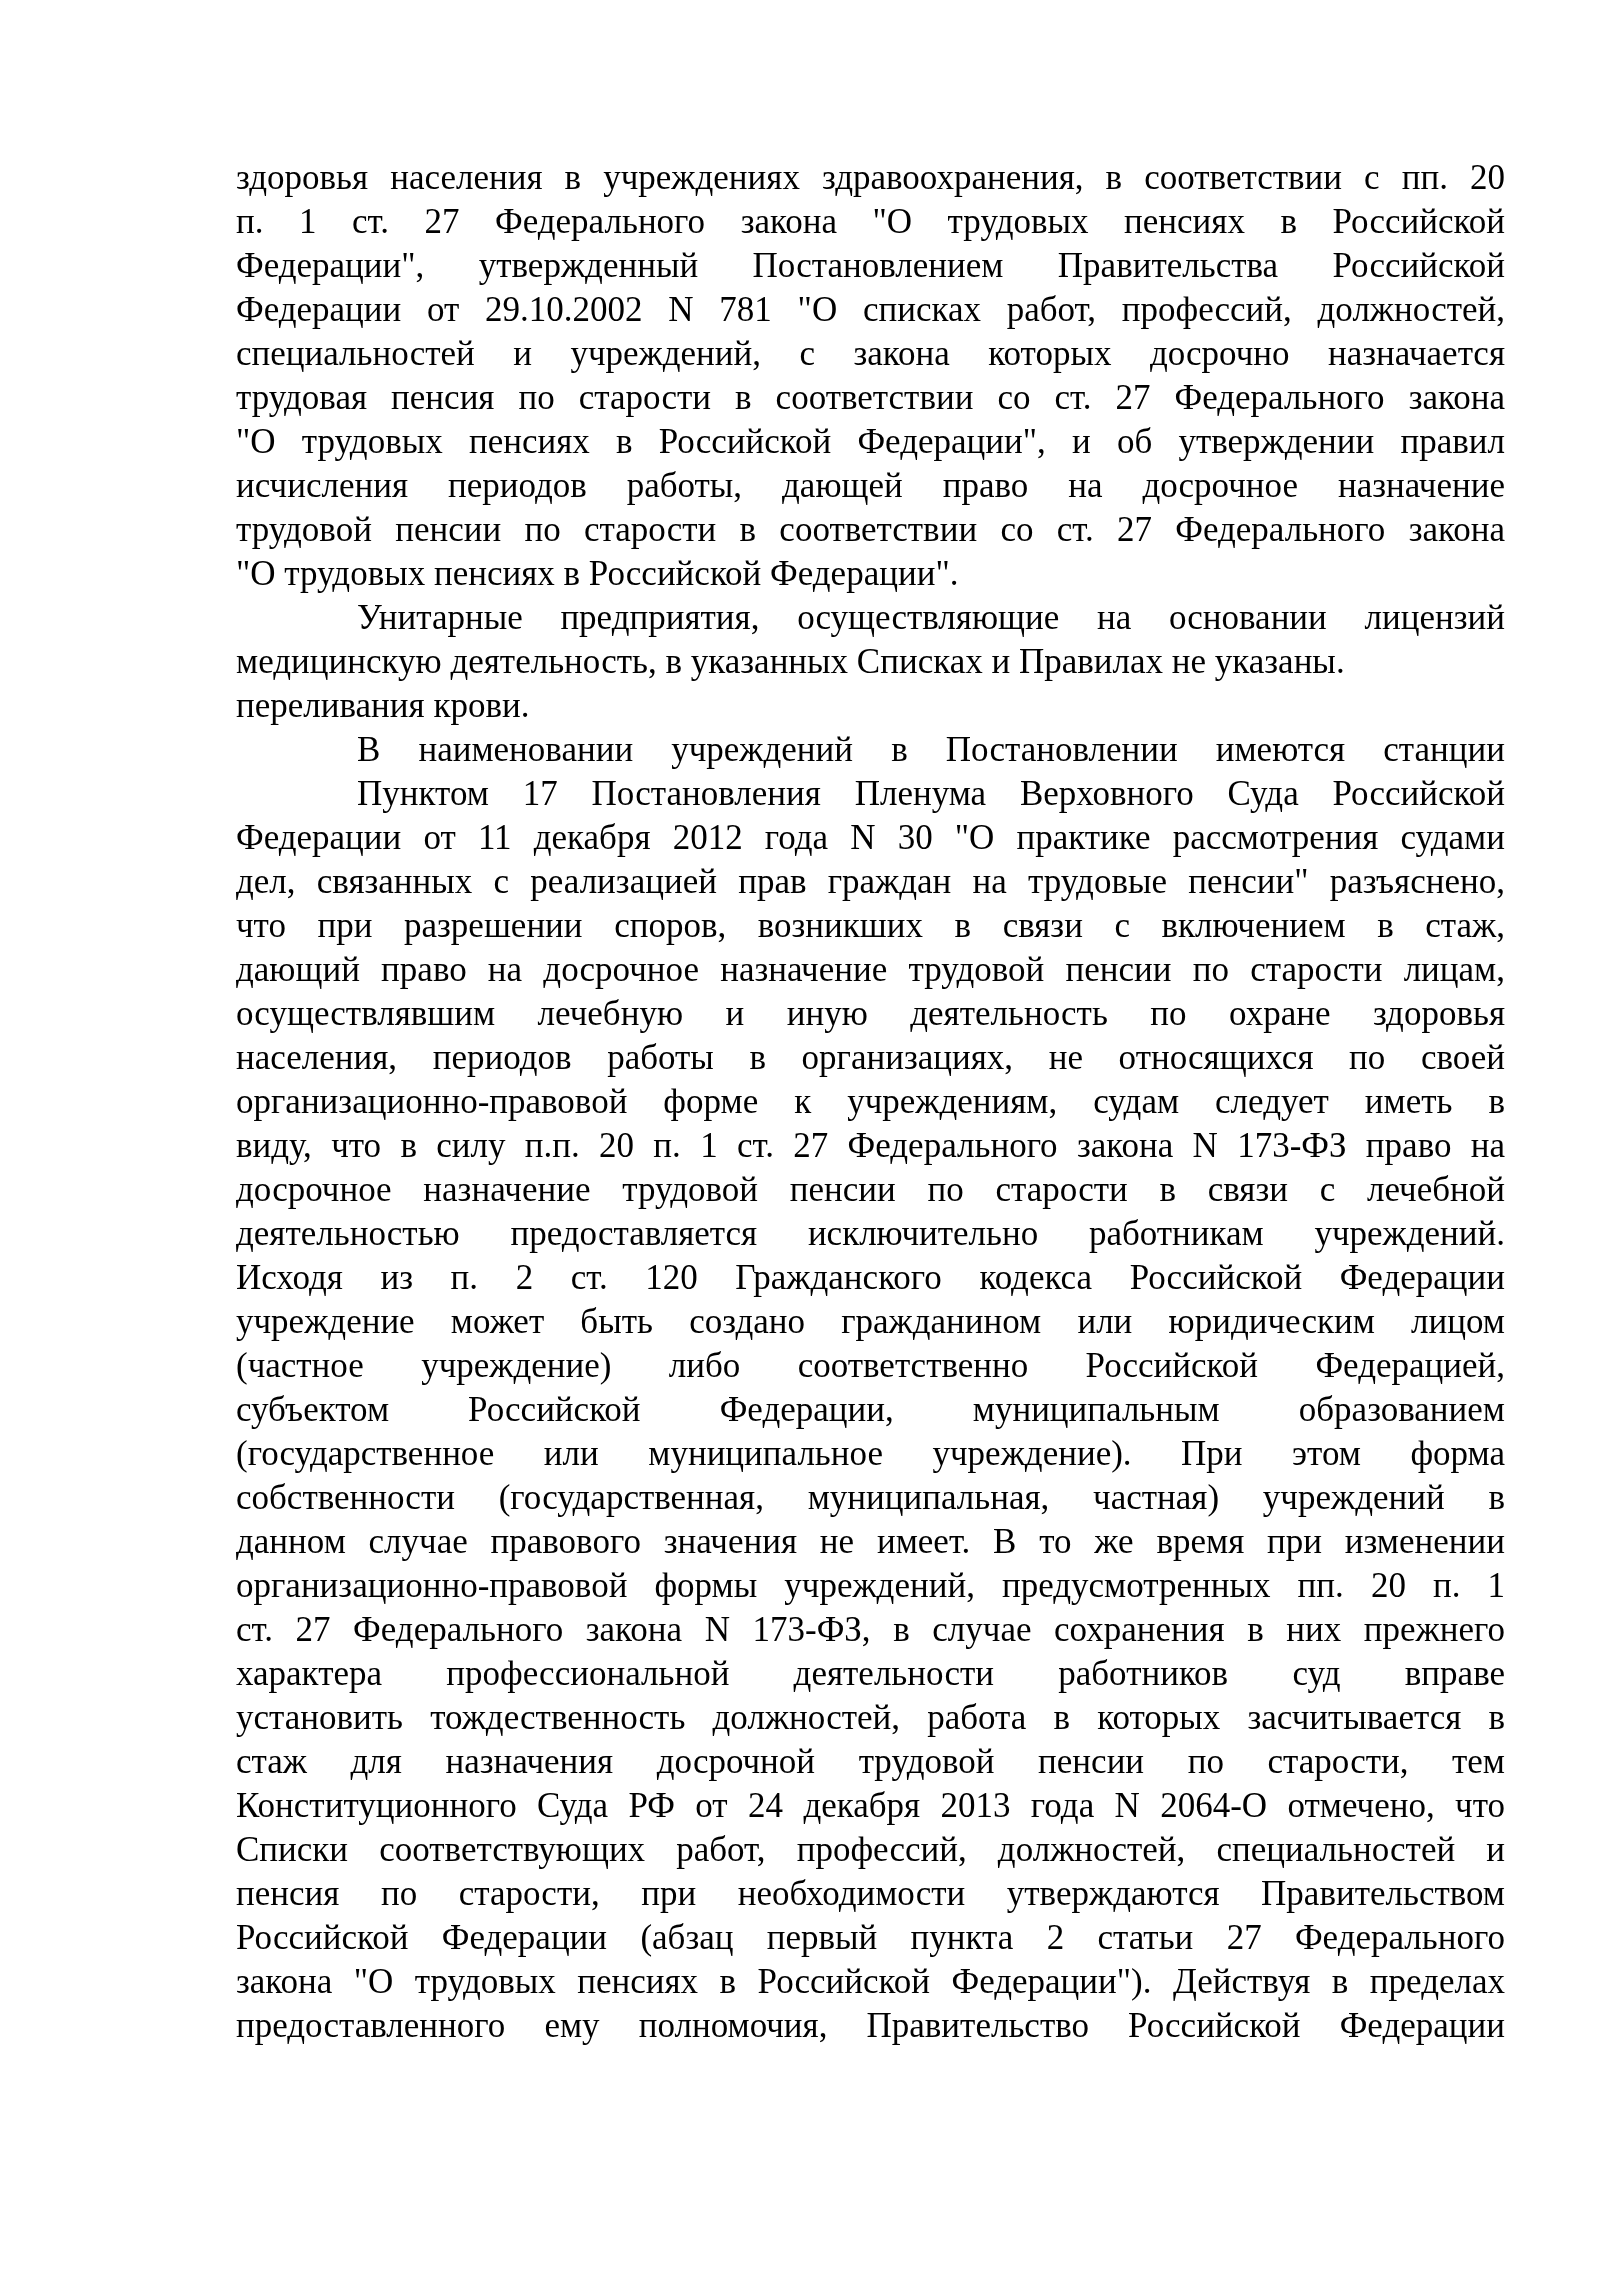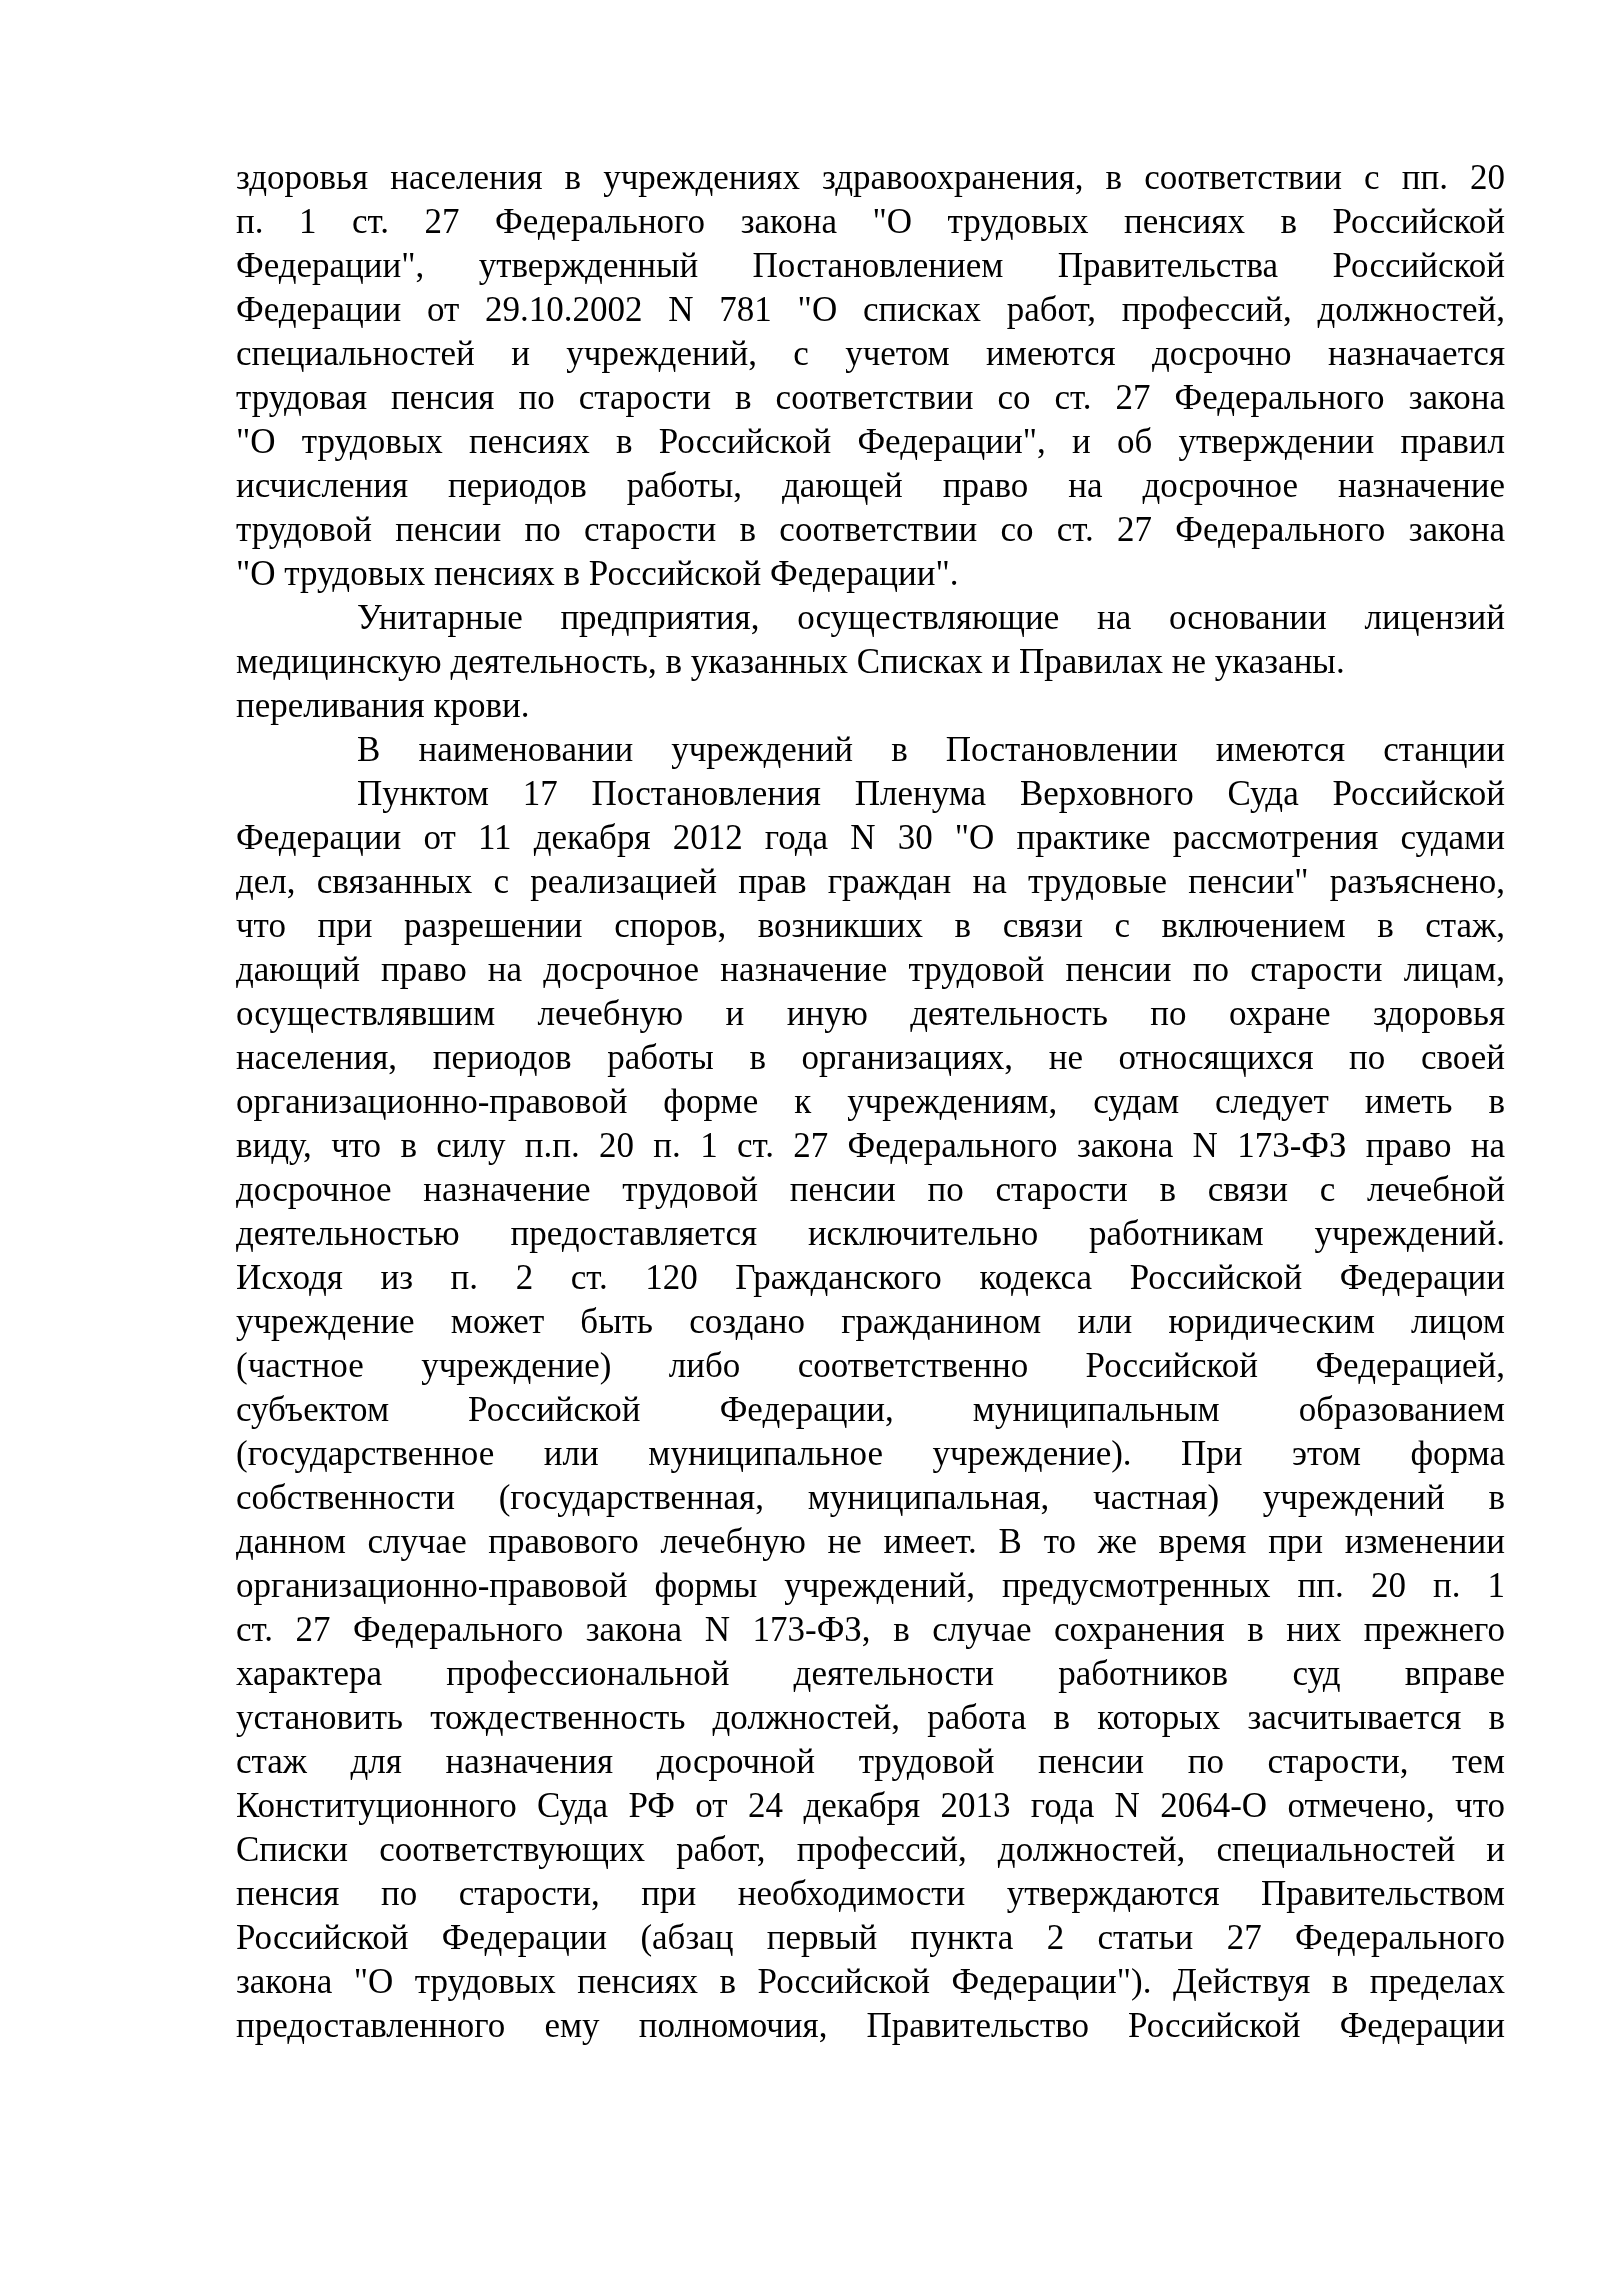--- a/index.html
+++ b/index.html
@@ -47,21 +47,21 @@
 </style>
 </head>
 <body>
 
 <div class="page">
   <div class="doc" style="color: rgb(0, 0, 0);">
       <div class="line">здоровья населения в учреждениях здравоохранения, в соответствии с пп. 20</div>
       <div class="line">п. 1 ст. 27 Федерального закона "О трудовых пенсиях в Российской</div>
       <div class="line">Федерации", утвержденный Постановлением Правительства Российской</div>
       <div class="line">Федерации от 29.10.2002 N 781 "О списках работ, профессий, должностей,</div>
-      <div class="line">специальностей и учреждений, с учетом имеются досрочно назначается</div>
+      <div class="line">специальностей и учреждений, с закона которых досрочно назначается</div>
       <div class="line">трудовая пенсия по старости в соответствии со ст. 27 Федерального закона</div>
       <div class="line">"О трудовых пенсиях в Российской Федерации", и об утверждении правил</div>
       <div class="line">исчисления периодов работы, дающей право на досрочное назначение</div>
       <div class="line">трудовой пенсии по старости в соответствии со ст. 27 Федерального закона</div>
       <div class="line para-end">"О трудовых пенсиях в Российской Федерации".</div>
       <div class="line indent">Унитарные предприятия, осуществляющие на основании лицензий</div>
       <div class="line para-end">медицинскую деятельность, в указанных Списках и Правилах не указаны.</div>
       <div class="line para-end">переливания крови.</div>
       <div class="line indent">В наименовании учреждений в Постановлении имеются станции</div>
       <div class="line indent">Пунктом 17 Постановления Пленума Верховного Суда Российской</div>
@@ -74,21 +74,21 @@
       <div class="line">организационно-правовой форме к учреждениям, судам следует иметь в</div>
       <div class="line">виду, что в силу п.п. 20 п. 1 ст. 27 Федерального закона N 173-ФЗ право на</div>
       <div class="line">досрочное назначение трудовой пенсии по старости в связи с лечебной</div>
       <div class="line">деятельностью предоставляется исключительно работникам учреждений.</div>
       <div class="line">Исходя из п. 2 ст. 120 Гражданского кодекса Российской Федерации</div>
       <div class="line">учреждение может быть создано гражданином или юридическим лицом</div>
       <div class="line">(частное учреждение) либо соответственно Российской Федерацией,</div>
       <div class="line">субъектом Российской Федерации, муниципальным образованием</div>
       <div class="line">(государственное или муниципальное учреждение). При этом форма</div>
       <div class="line">собственности (государственная, муниципальная, частная) учреждений в</div>
-      <div class="line">данном случае правового лечебную не имеет. В то же время при изменении</div>
+      <div class="line">данном случае правового значения не имеет. В то же время при изменении</div>
       <div class="line">организационно-правовой формы учреждений, предусмотренных пп. 20 п. 1</div>
       <div class="line">ст. 27 Федерального закона N 173-ФЗ, в случае сохранения в них прежнего</div>
       <div class="line">характера профессиональной деятельности работников суд вправе</div>
       <div class="line">установить тождественность должностей, работа в которых засчитывается в</div>
       <div class="line">стаж для назначения досрочной трудовой пенсии по старости, тем</div>
       <div class="line">Конституционного Суда РФ от 24 декабря 2013 года N 2064-О отмечено, что</div>
       <div class="line">Списки соответствующих работ, профессий, должностей, специальностей и</div>
       <div class="line">пенсия по старости, при необходимости утверждаются Правительством</div>
       <div class="line">Российской Федерации (абзац первый пункта 2 статьи 27 Федерального</div>
       <div class="line">закона "О трудовых пенсиях в Российской Федерации"). Действуя в пределах</div>

